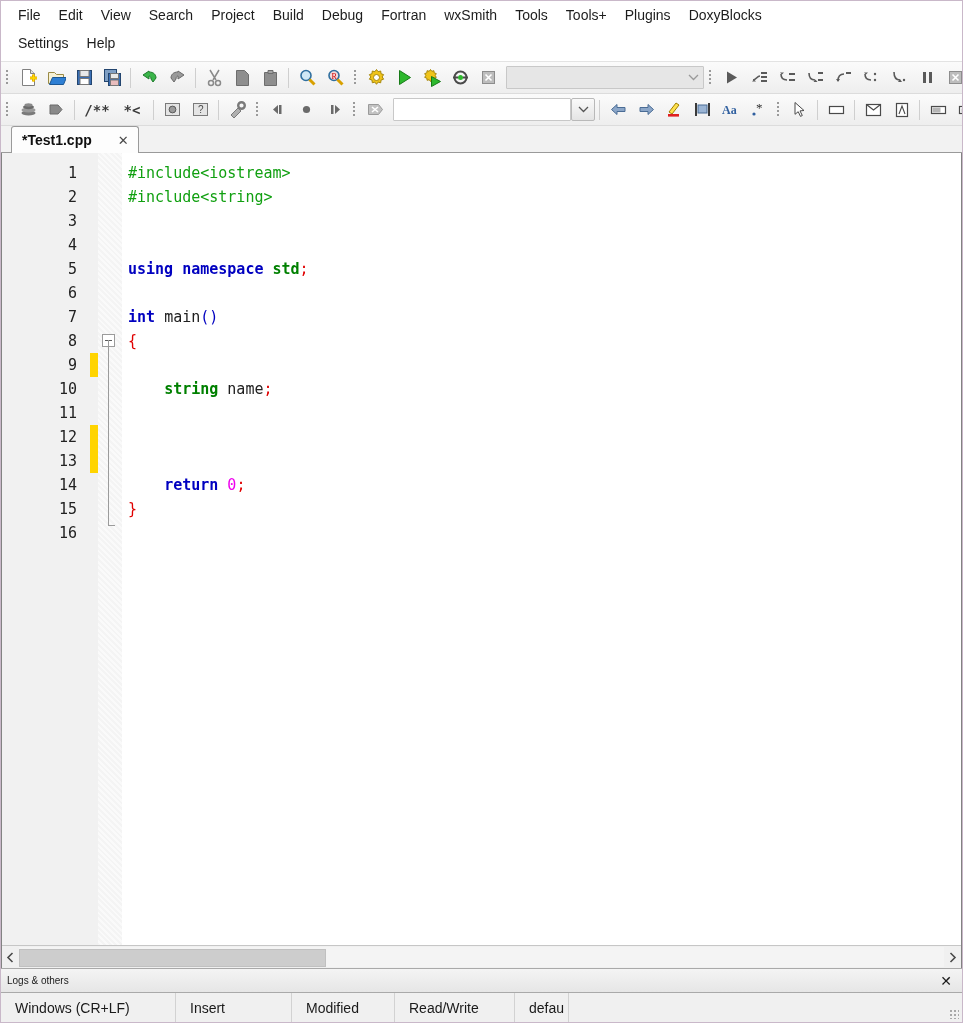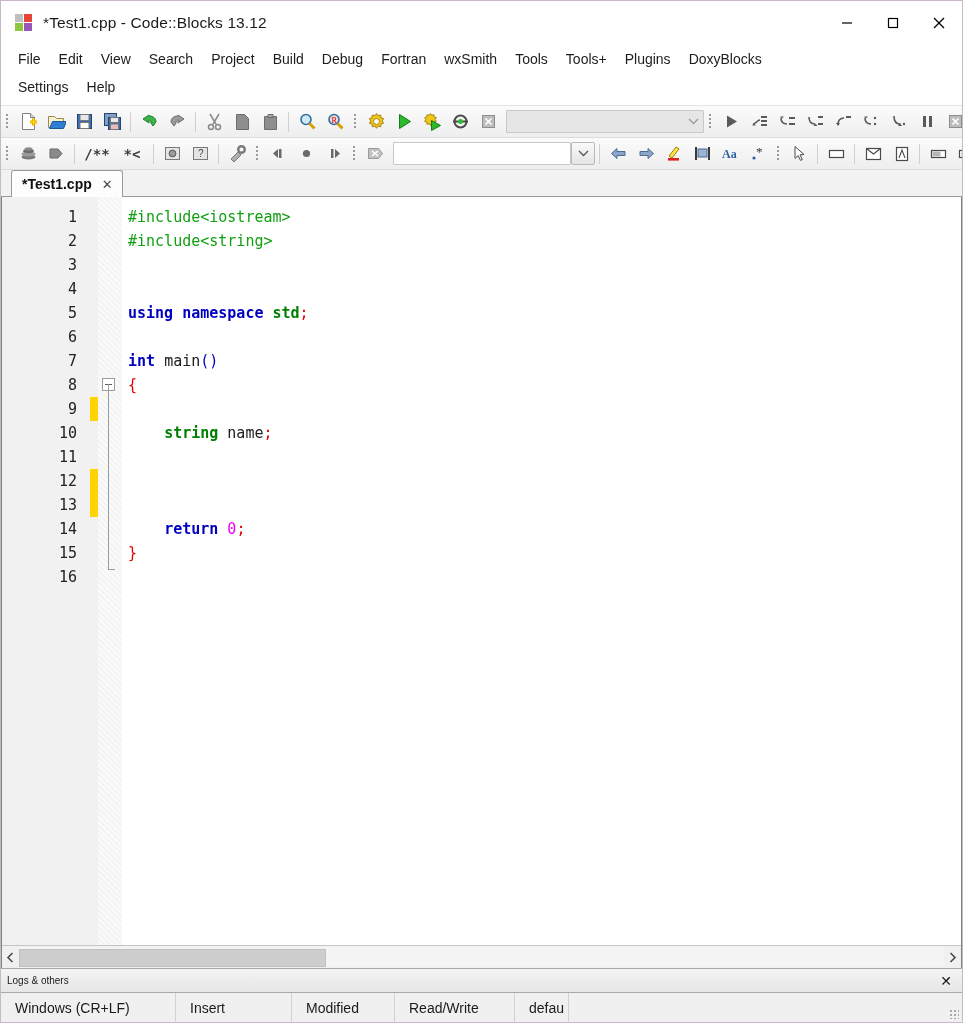--- a/index.html
+++ b/index.html
@@ -44,21 +44,21 @@
   .tbtn svg{display:block;}
   .combo{height:21px;background:#e6e6e6;border:1px solid #c8c8c8;display:flex;align-items:center;
          flex:none;border-radius:1px;}
   .combo .arr{width:20px;display:flex;align-items:center;justify-content:center;}
   .combo.white{background:#ffffff;}
 
   
   .tabstrip{height:27px;background:#f2f2f2;display:flex;align-items:flex-end;
             padding-left:10px;box-sizing:border-box;border-bottom:1px solid #9a9a9a;}
   .tab{height:26px;background:#fdfdfd;border:1px solid #9a9a9a;border-bottom:none;
-       display:flex;align-items:center;padding:0 7px 0 10px;gap:8px;border-radius:3px 3px 0 0;
+       display:flex;align-items:center;padding:0 7px 0 10px;gap:24px;border-radius:3px 3px 0 0;
        position:relative;top:1px;}
   .tab-label{font-size:14px;font-weight:bold;color:#101010;}
   .tab-close{font-size:13px;color:#4a4a4a;line-height:1;padding:0 2px;}
 
   
   .editor-wrap{flex:1;display:flex;flex-direction:column;background:#fff;overflow:hidden;
                border-left:1px solid #828282;border-right:1px solid #828282;}
   .editor{flex:1;display:flex;overflow:hidden;position:relative;background:#ffffff;}
   .gutter{width:88px;flex:none;background:#f1f1f1;border-right:0;box-sizing:border-box;
           padding-top:8px;}
@@ -107,47 +107,20 @@
           border-right:1px solid #d2d2d2;box-sizing:border-box;overflow:hidden;}
   .grippy{width:16px;height:29px;position:relative;flex:none;margin-left:auto;}
   .grippy::after{content:"";position:absolute;right:3px;bottom:3px;width:10px;height:10px;
     background-image:radial-gradient(#a8a8a8 40%,transparent 42%);background-size:4px 4px;}
 </style>
 </head>
 <body>
 
 <div class="app">
 
-  <div class="titlebar">
-    <div class="tb-icon">
-      <i class="q1"></i>
-        <i class="q2"></i>
-        <i class="q3"></i>
-        <i class="q4"></i>
-    </div>
-    <div class="tb-title">*Test1.cpp - Code::Blocks 13.12</div>
-    <div class="wincontrols">
-      <div class="wc">
-        <svg width="16" height="16" viewBox="0 0 16 16">
-            <line x1="3" y1="8" x2="13" y2="8" stroke="#000" stroke-width="1.2"></line>
-          </svg>
-      </div>
-      <div class="wc">
-        <svg width="16" height="16" viewBox="0 0 16 16">
-            <rect x="3.5" y="3.5" width="9" height="9" fill="none" stroke="#000" stroke-width="1.2"></rect>
-          </svg>
-      </div>
-      <div class="wc">
-        <svg width="18" height="18" viewBox="0 0 18 18">
-            <line x1="4" y1="4" x2="14" y2="14" stroke="#000" stroke-width="1.3"></line>
-            <line x1="14" y1="4" x2="4" y2="14" stroke="#000" stroke-width="1.3"></line>
-          </svg>
-      </div>
-    </div>
-  </div>
 
   <div class="menubar">
     <div class="menu-item">File</div>
     <div class="menu-item">Edit</div>
     <div class="menu-item">View</div>
     <div class="menu-item">Search</div>
     <div class="menu-item">Project</div>
     <div class="menu-item">Build</div>
     <div class="menu-item">Debug</div>
     <div class="menu-item">Fortran</div>

